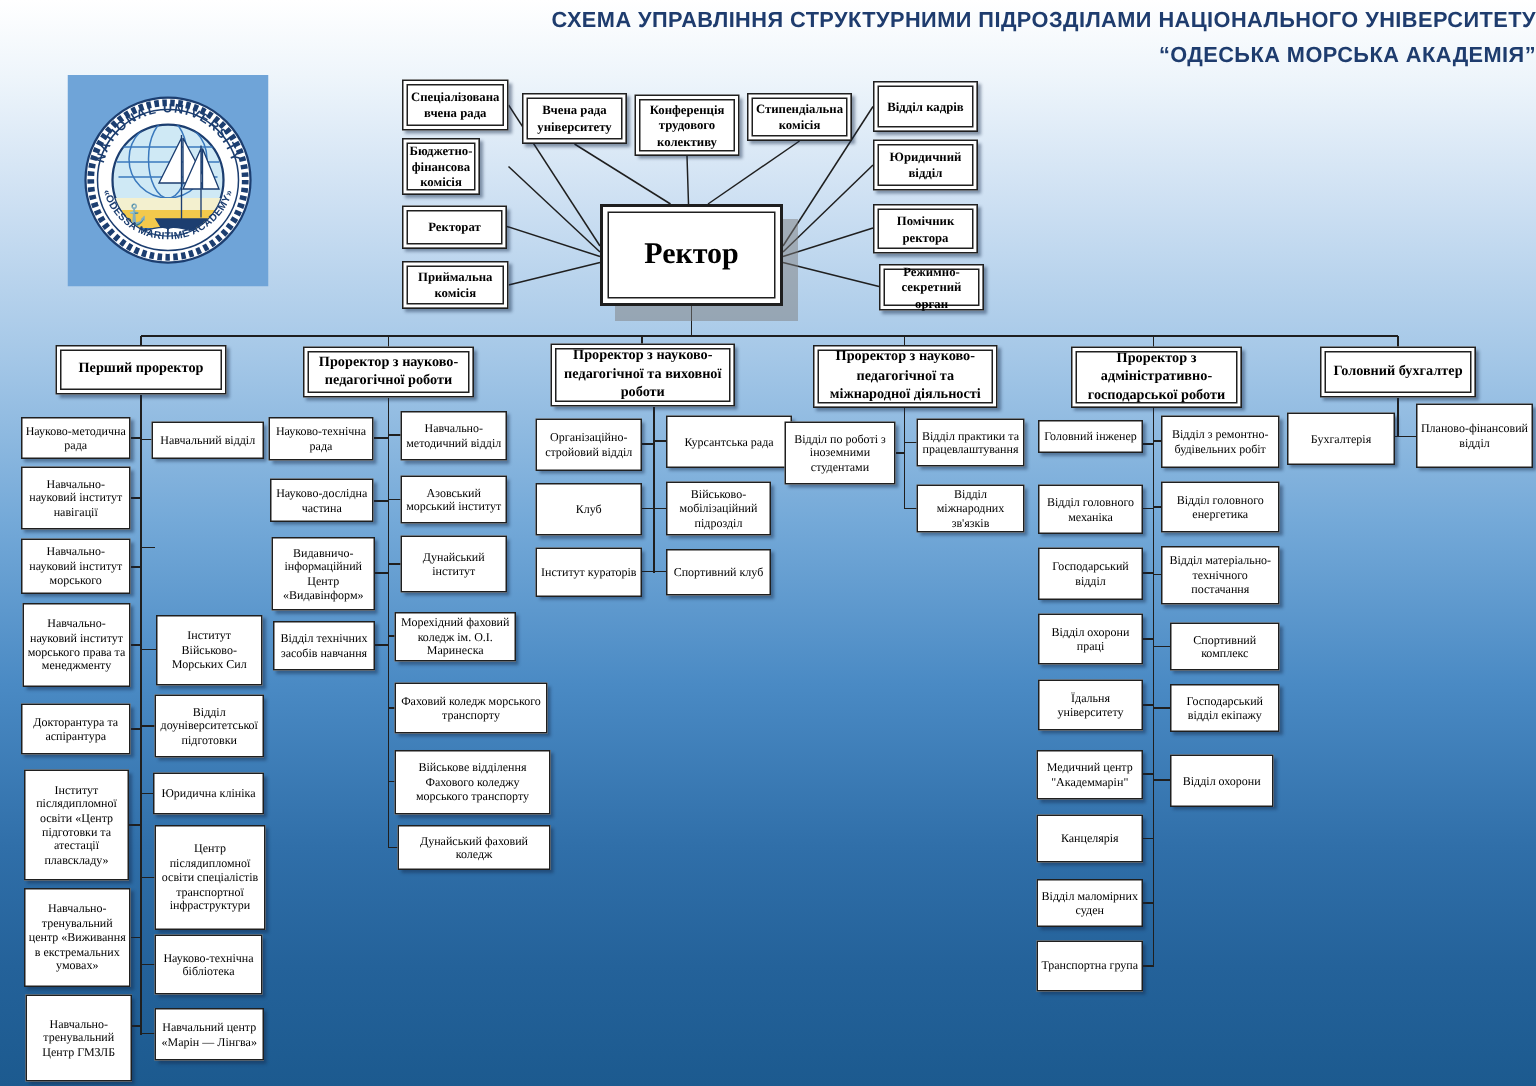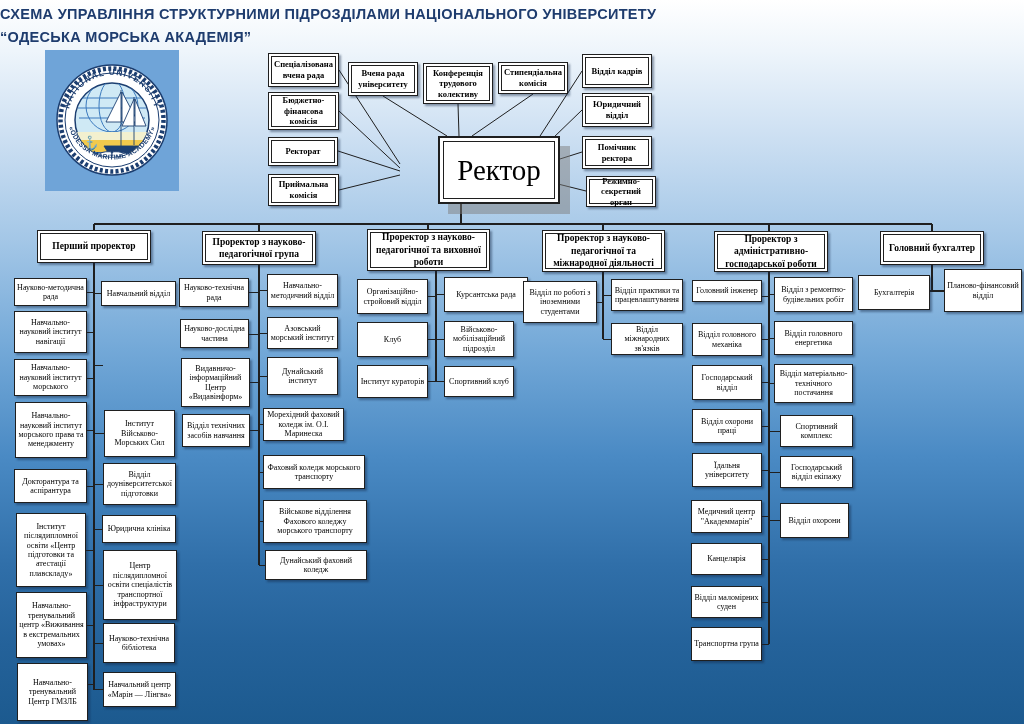--- a/index.html
+++ b/index.html
@@ -15,26 +15,25 @@
     padding:1px 2px;box-sizing:border-box;color:#000;
     font-size:8px;line-height:1.18;
     box-shadow:2px 2px 2px rgba(20,40,70,.45);
   }
   .dbl{
     border:1px solid #1f1f1f;font-weight:bold;font-size:8.5px;line-height:1.25;
     box-shadow:inset 0 0 0 2px #fff, inset 0 0 0 3px #1f1f1f, 2px 2px 2px rgba(20,40,70,.45);
   }
   .hdr{font-size:9.5px;line-height:1.3;}
   .rector{
-    font-size:29px;font-weight:normal;border:2px solid #1f1f1f;
+    font-size:20px;font-weight:bold;border:2px solid #1f1f1f;
     box-shadow:inset 0 0 0 3px #fff, inset 0 0 0 4px #1f1f1f, 10px 10px 0 rgba(125,125,125,.5);
-    margin-left:38px;
   }
   .title{
-    position:absolute;left:0;right:0;z-index:2;text-align:left;
+    position:absolute;left:0;right:0;z-index:2;text-align:right;
     color:#1e3c6e;font-family:"Liberation Sans",sans-serif;font-weight:bold;
     font-size:14.5px;letter-spacing:.3px;
   }
   .logo{position:absolute;left:45px;top:50px;z-index:2;}
 </style>
 </head>
 <body>
 
 <div class="canvas">
 
@@ -181,35 +180,35 @@
       <textPath href="#arcT" startOffset="50%">NATIONAL UNIVERSITY</textPath>
     </text>
     <text font-size="6.8" font-weight="bold" fill="#1c3e70" letter-spacing=".3" font-family="Liberation Sans, sans-serif" text-anchor="middle">
       <textPath href="#arcB" startOffset="50%">«ODESSA MARITIME ACADEMY»</textPath>
     </text>
   </svg>
 
   <div class="box rector" style="left:400px;top:136px;width:122px;height:68px">Ректор</div>
 
   <div class="box dbl" style="left:268px;top:53px;width:71px;height:34px">Спеціалізована вчена рада</div>
-  <div class="box dbl" style="left:268px;top:92px;width:71px;height:38px">Бюджетно-фінансова комісія</div>
+  <div class="box dbl" style="left:268px;top:92px;width:52px;height:38px">Бюджетно-фінансова комісія</div>
   <div class="box dbl" style="left:268px;top:137px;width:70px;height:29px">Ректорат</div>
   <div class="box dbl" style="left:268px;top:174px;width:71px;height:32px">Приймальна комісія</div>
 
   <div class="box dbl" style="left:348px;top:62px;width:70px;height:34px">Вчена рада університету</div>
   <div class="box dbl" style="left:423px;top:63px;width:70px;height:41px">Конференція трудового колективу</div>
   <div class="box dbl" style="left:498px;top:62px;width:70px;height:32px">Стипендіальна комісія</div>
 
   <div class="box dbl" style="left:582px;top:54px;width:70px;height:34px">Відділ кадрів</div>
   <div class="box dbl" style="left:582px;top:93px;width:70px;height:34px">Юридичний відділ</div>
   <div class="box dbl" style="left:582px;top:136px;width:70px;height:33px">Помічник ректора</div>
   <div class="box dbl" style="left:586px;top:176px;width:70px;height:31px">Режимно-секретний орган</div>
 
   <div class="box dbl hdr" style="left:37px;top:230px;width:114px;height:33px">Перший проректор</div>
-  <div class="box dbl hdr" style="left:202px;top:231px;width:114px;height:34px">Проректор з науково-педагогічної група</div>
+  <div class="box dbl hdr" style="left:202px;top:231px;width:114px;height:34px">Проректор з науково-педагогічної роботи</div>
   <div class="box dbl hdr" style="left:367px;top:229px;width:123px;height:42px">Проректор з науково-педагогічної та виховної роботи</div>
   <div class="box dbl hdr" style="left:542px;top:230px;width:123px;height:42px">Проректор з науково-педагогічної та міжнародної діяльності</div>
   <div class="box dbl hdr" style="left:714px;top:231px;width:114px;height:41px">Проректор з адміністративно-господарської роботи</div>
   <div class="box dbl hdr" style="left:880px;top:231px;width:104px;height:34px">Головний бухгалтер</div>
 
   <div class="box" style="left:14px;top:278px;width:73px;height:28px">Науково-методична рада</div>
   <div class="box" style="left:14px;top:311px;width:73px;height:42px">Навчально-науковий інститут навігації</div>
   <div class="box" style="left:14px;top:359px;width:73px;height:37px">Навчально-науковий інститут морського</div>
   <div class="box" style="left:15px;top:402px;width:72px;height:56px">Навчально-науковий інститут морського права та менеджменту</div>
   <div class="box" style="left:14px;top:469px;width:73px;height:34px">Докторантура та аспірантура</div>

